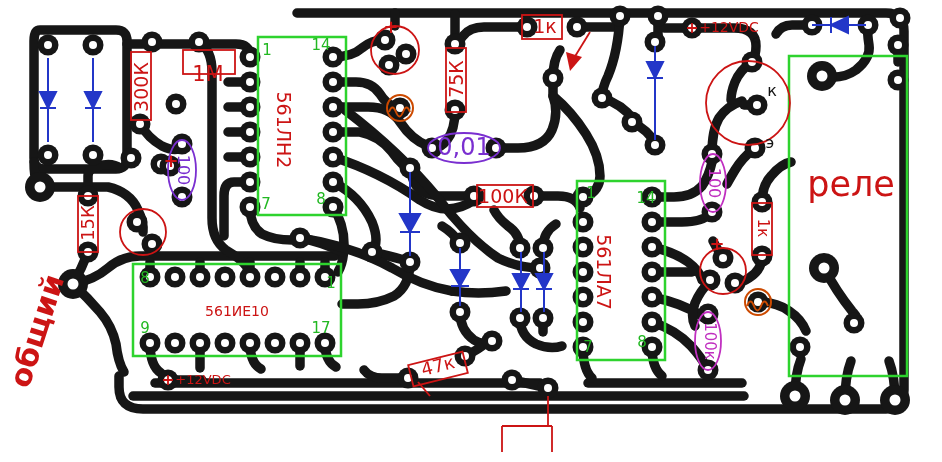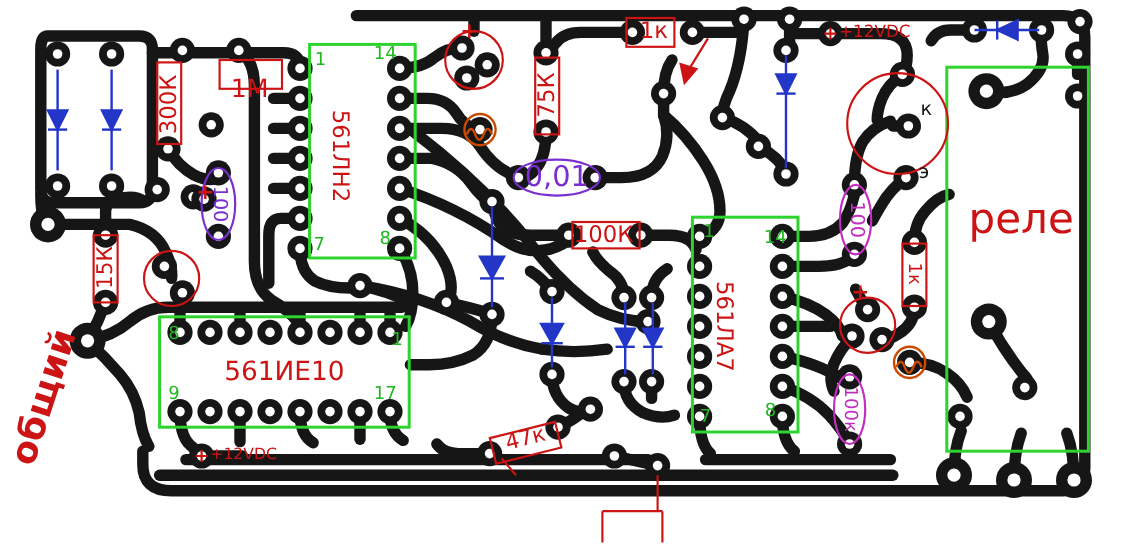--- a/index.html
+++ b/index.html
@@ -457,21 +457,21 @@
 
   <div class="lbl red" style="left:851px;top:184px;font-size:35px">реле</div>
 
   <div class="lbl vio" style="left:464px;top:147px;font-size:24px">0,01</div>
   <div class="lbl red" style="left:503px;top:196px;font-size:19px">100К</div>
   <div class="lbl red" style="left:88px;top:223px;--r:-90deg;font-size:18px">15К</div>
   <div class="lbl vio" style="left:183px;top:170px;--r:90deg;font-size:16px">100</div>
 
   <div class="lbl red bold" style="left:37px;top:331px;--r:-72deg;font-size:30px">общий</div>
 
-  <div class="lbl red" style="left:237px;top:311px;font-size:22px">561ИЕ10</div>
+  <div class="lbl red" style="left:237px;top:311px;font-size:14px">561ИЕ10</div>
   <div class="lbl grn" style="left:145px;top:278px;font-size:15px">8</div>
   <div class="lbl grn" style="left:145px;top:328px;font-size:15px">9</div>
   <div class="lbl grn" style="left:331px;top:283px;font-size:15px">1</div>
   <div class="lbl grn" style="left:321px;top:328px;font-size:15px">17</div>
 
   <div class="lbl red" style="left:203px;top:379px;font-size:13px">+12VDC</div>
   <div class="lbl red" style="left:438px;top:366px;--r:-14deg;font-size:18px">47к</div>
 
   <div class="lbl grn" style="left:591px;top:193px;font-size:15px">1</div>
   <div class="lbl grn" style="left:646px;top:198px;font-size:15px">14</div>

